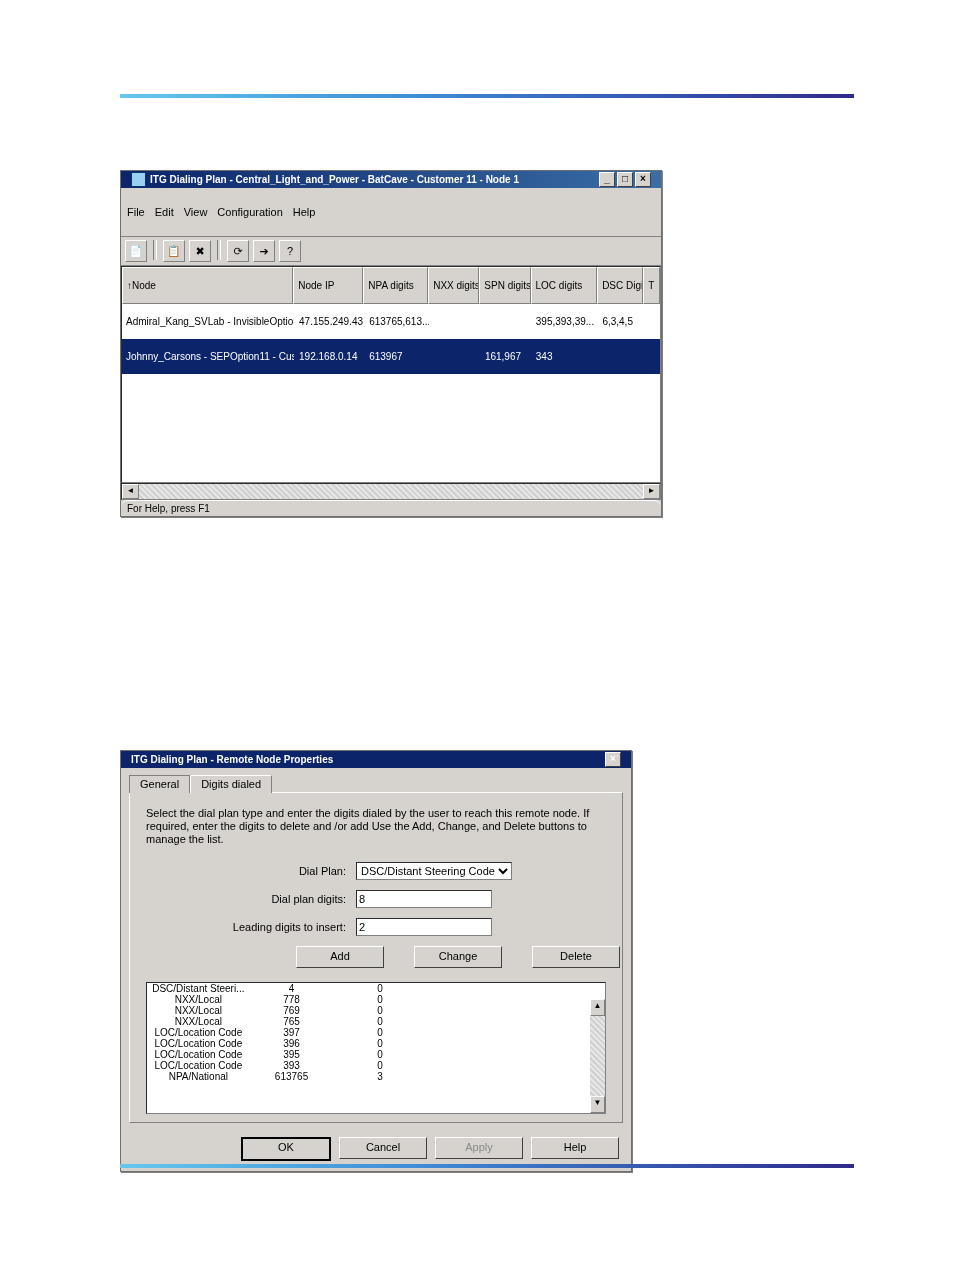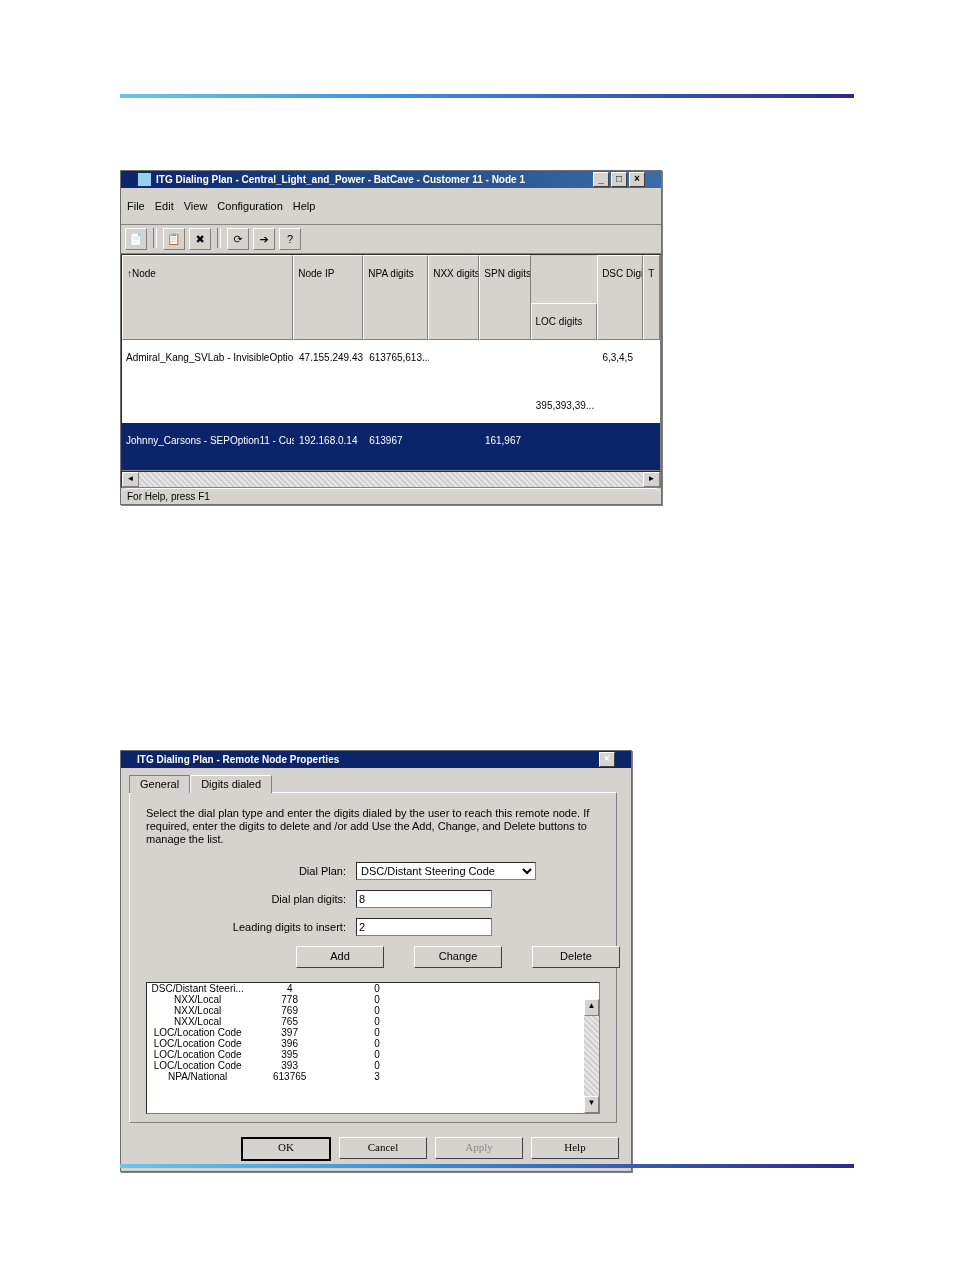--- a/index.html
+++ b/index.html
@@ -46,42 +46,42 @@
     box-shadow: 1px 1px 0 #808080;
   }
   .tb { 
     display: flex;
     align-items: center;
     height: 17px;
     background: linear-gradient(90deg, #0b246a 0%, #3a6ea5 100%);
     color: #fff;
     font-weight: bold;
     font-size: 10px;
-    padding: 0 16px;
+    padding: 0 10px;
   }
   .tb .appicon {
     width: 13px; height: 13px;
     margin-right: 4px;
     background: #9ad0ef;
     border: 1px solid #05356b;
   }
   .tb .title { flex: 1; white-space: nowrap; overflow: hidden; text-overflow: ellipsis;}
   .tb-btns { display: flex; gap: 2px; }
   .tb-btn {
     width: 14px; height: 13px;
     background:#d6d3ce;
     border:1px solid #fff;
     border-right-color:#404040; border-bottom-color:#404040;
     font-size:10px; line-height:11px; text-align:center;
     color:#000;
   }
   .menubar {
     display: flex;
     gap: 10px;
-    padding: 12px 6px;
+    padding: 18px 6px;
     font-size: 11px;
     background:#d6d3ce;
     border-bottom:1px solid #848484;
   }
 
   .toolbar {
     display:flex;
     gap:4px;
     padding:3px 4px;
     background:#d6d3ce;
@@ -185,21 +185,21 @@
     background:#d6d3ce;
     position:relative;
     top:1px;
   }
   .tab.active {
     background:#d6d3ce;
     border-top-color:#fff; border-left-color:#fff;
     z-index:2;
   }
   .tabpanel {
-    margin:0 14px 6px 8px;
+    margin:0 8px 6px 8px;
     border:1px solid #fff;
     border-top-color:#fff;
     border-left-color:#fff;
     border-right-color:#808080;
     border-bottom-color:#808080;
     padding:14px 16px 8px 16px;
   }
   .instr { font-size:11px; margin-bottom:16px; line-height:13px; }
   .formrow {
     display:flex; align-items:center;
@@ -210,21 +210,21 @@
     font-size:11px;
   }
   .formrow input[type=text] {
     width:130px; height:16px;
     border:1px inset #808080;
     font-size:11px;
     padding:0 2px;
     background:#fff;
   }
   .formrow select {
-    width:180px; height:18px;
+    width:156px; height:18px;
     font-size:11px;
     border:1px inset #808080;
     background:#fff;
   }
   .btnrow { display:flex; gap:30px; justify-content:space-between; margin:8px 0 14px 150px; }
   .btn {
     min-width:66px; height:20px;
     border:1px solid #fff;
     border-right-color:#404040; border-bottom-color:#404040;
     background:#d6d3ce;
@@ -254,31 +254,30 @@
     position:absolute; right:0; top:16px; bottom:0; width:15px;
     background:#d6d3ce;
     display:flex; flex-direction:column;
   }
   .vscroll .sbtn { width:13px; height:15px; }
   .vscroll .strack { flex:1; }
 
   .dlgbtns {
     display:flex; gap:8px; justify-content:flex-end;
     padding:8px 12px 10px 12px;
-    font-family:Liberation Serif, serif;
   }
   .dlgbtns .btn { min-width:66px; }
 
   
   .w-node { width:188px; }
   .w-ip   { width:70px; }
   .w-npa  { width:64px; }
   .w-nxx  { width:48px; }
   .w-spn  { width:48px; }
-  .w-loc  { width:66px;margin-top:48px; }
+  .w-loc  { width:66px; }
   .w-dsc  { width:42px; }
   .w-t    { width:8px; }
 
   .w-dp   { width:100px; }
   .w-dg   { width:80px; }
   .w-del  { width:90px; }
   .w-ins  { width:180px; }
 
   
   .ic { font-size:11px; }

